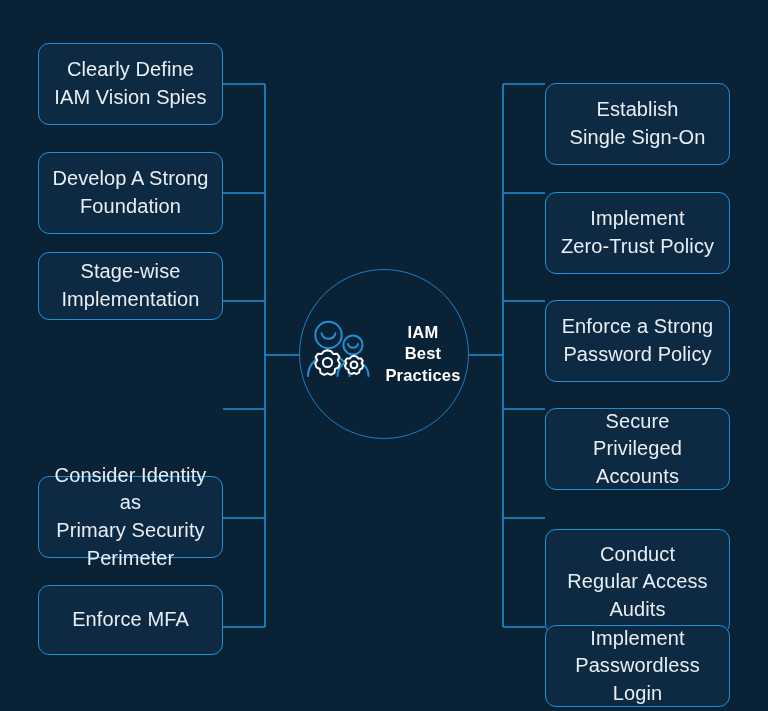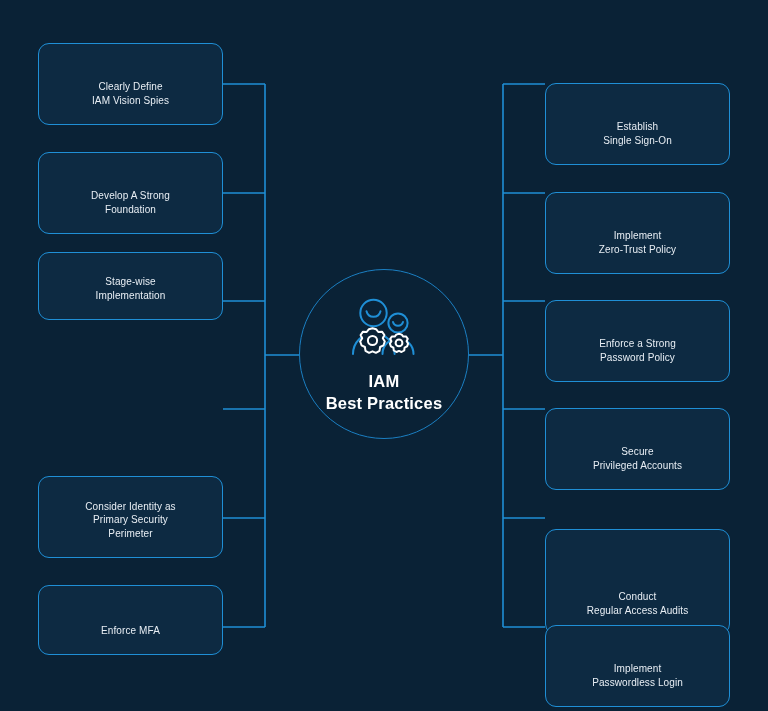--- a/index.html
+++ b/index.html
@@ -27,45 +27,44 @@
     height: 711px;
     pointer-events: none;
   }
   .node-box {
     position: absolute;
     box-sizing: border-box;
     border: 1.6px solid #1f8fd6;
     border-radius: 11px;
     background: #0d2a42;
     display: flex;
-    align-items: flex-end;
+    align-items: center;
     justify-content: center;
     text-align: center;
     color: #e8eef4;
-    font-size: 10px;
+    font-size: 20px;
     line-height: 1.38;
     letter-spacing: 0.1px;
     padding: 16px 10px;
     white-space: pre-line;
   }
   .left-box  { left: 38px;  width: 185px; }
   .right-box { left: 545px; width: 185px; margin-top: 40px; }
 
   .hub {
     position: absolute;
     left: 299px;
     top: 269px;
     width: 170px;
     height: 170px;
     box-sizing: border-box;
     border: 1.7px solid #1b7fc2;
     border-radius: 50%;
     background: #0a2236;
     display: flex;
-    flex-direction: column;
     align-items: center;
     justify-content: center;
   }
   .hub-icon {
     margin-top: 4px;
     margin-bottom: 9px;
   }
   .hub-label {
     color: #ffffff;
     font-weight: bold;

